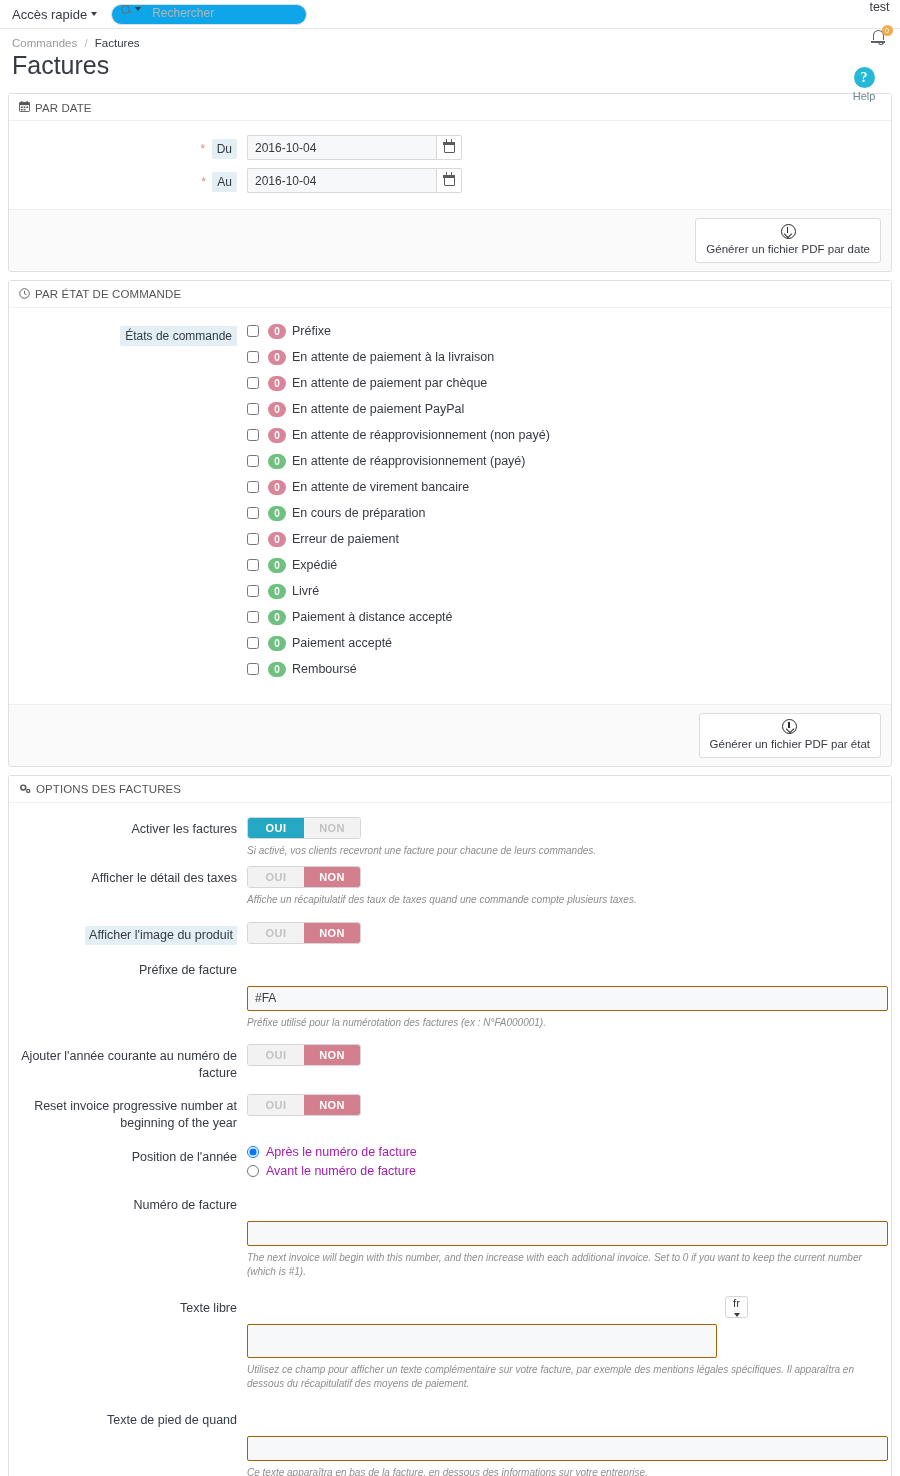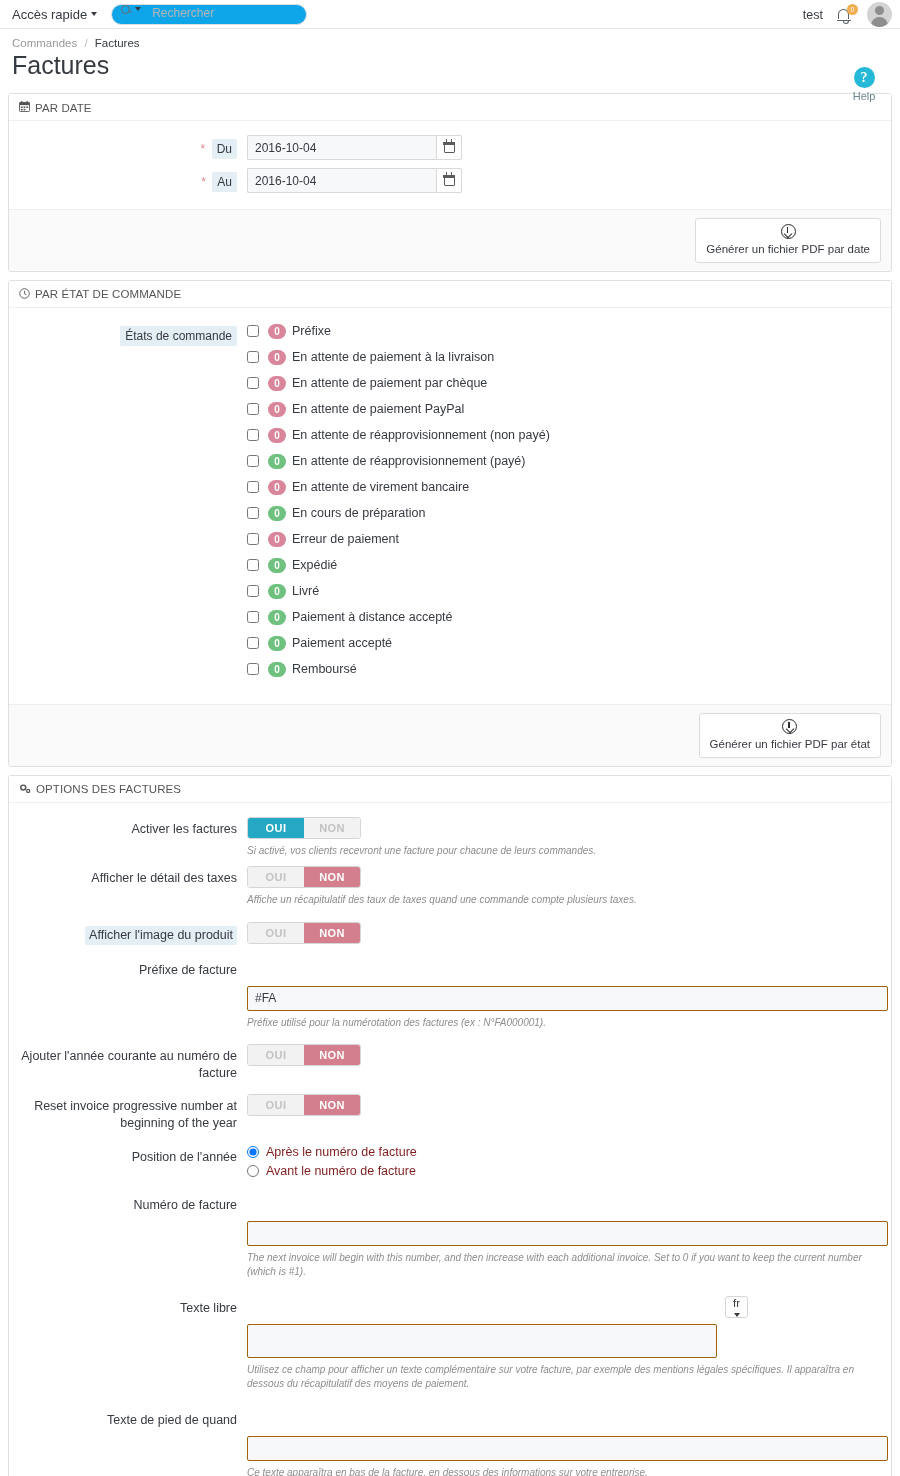--- a/index.html
+++ b/index.html
@@ -58,21 +58,21 @@
   .search-input {
     border: none; outline: none; background: transparent;
     font-family: "Liberation Sans", sans-serif;
     font-size: 12px; color: #363a41;
     margin-left: 9px; width: 150px;
   }
   .search-input::placeholder { color: #b5b5b5; }
 
   .topbar-right {
     position: absolute; right: 8px; top: 0;
-    height: 29px; display: flex; align-items: center; gap: 13px;
+    height: 29px; display: flex; align-items: center; gap: 13px; flex-direction: column;
   }
   .employee-name { font-size: 12.5px; color: #363a41; }
   .bell-wrap { position: relative; width: 18px; height: 18px; cursor:pointer; }
   .bell {
     position:absolute; left:2px; top:3px;
     width: 11px; height: 10px;
     border: 1.3px solid #5a6169;
     border-bottom: none;
     border-radius: 6px 6px 0 0;
   }
@@ -250,21 +250,21 @@
 
   .txt-input {
     width: 641px; height: 25px; border: 1px solid #a16207; background: #f6f8f9;
     font-family: "Liberation Sans", sans-serif; font-size: 12px;
     color: #363a41; padding: 0 7px; outline: none; border-radius: 2px; margin-top: 28px;
   }
   .txt-input.short { width: 470px; }
 
   .radio-line { display: flex; align-items: center; margin-bottom: 5px; }
   .radio-line input[type=radio] { margin: 0 7px 0 0; width: 12px; height: 12px; cursor:pointer; }
-  .radio-line label { font-size: 12.5px; color: #7f1d1d; cursor:pointer; }
+  .radio-line label { font-size: 12.5px; color: #a21caf; cursor:pointer; }
 
   .lang-btn {
     display: inline-flex; align-items: center; gap: 4px;
     border: 1px solid #d6d6d6; background: #fff; border-radius: 3px;
     height: 22px; padding: 0 7px; font-size: 11.5px; color: #363a41;
     margin-left: 8px; cursor: pointer; flex-direction: column;
   }
 
   .sel-wrap { position: relative; display:inline-block; }
   select.model-select {

